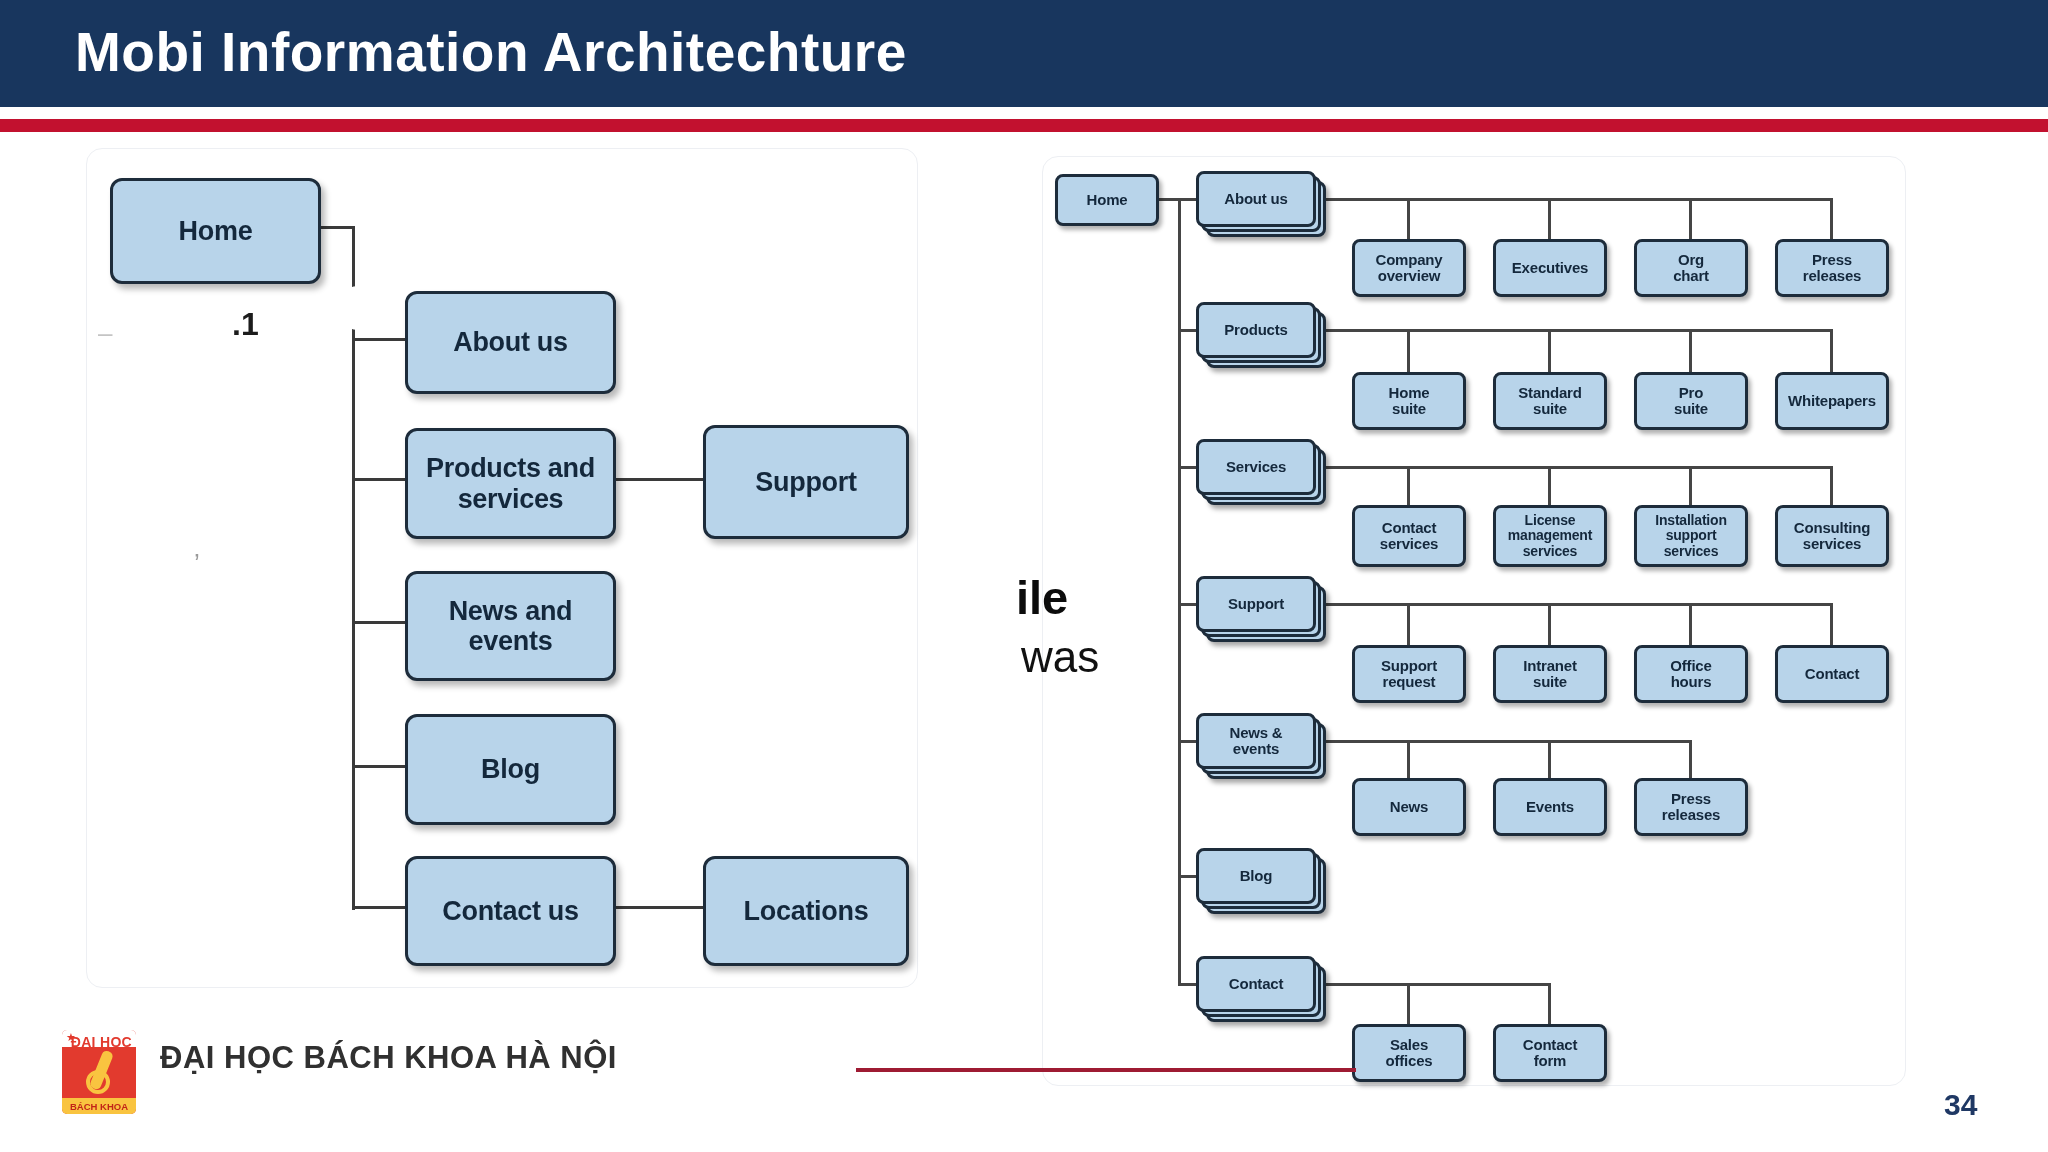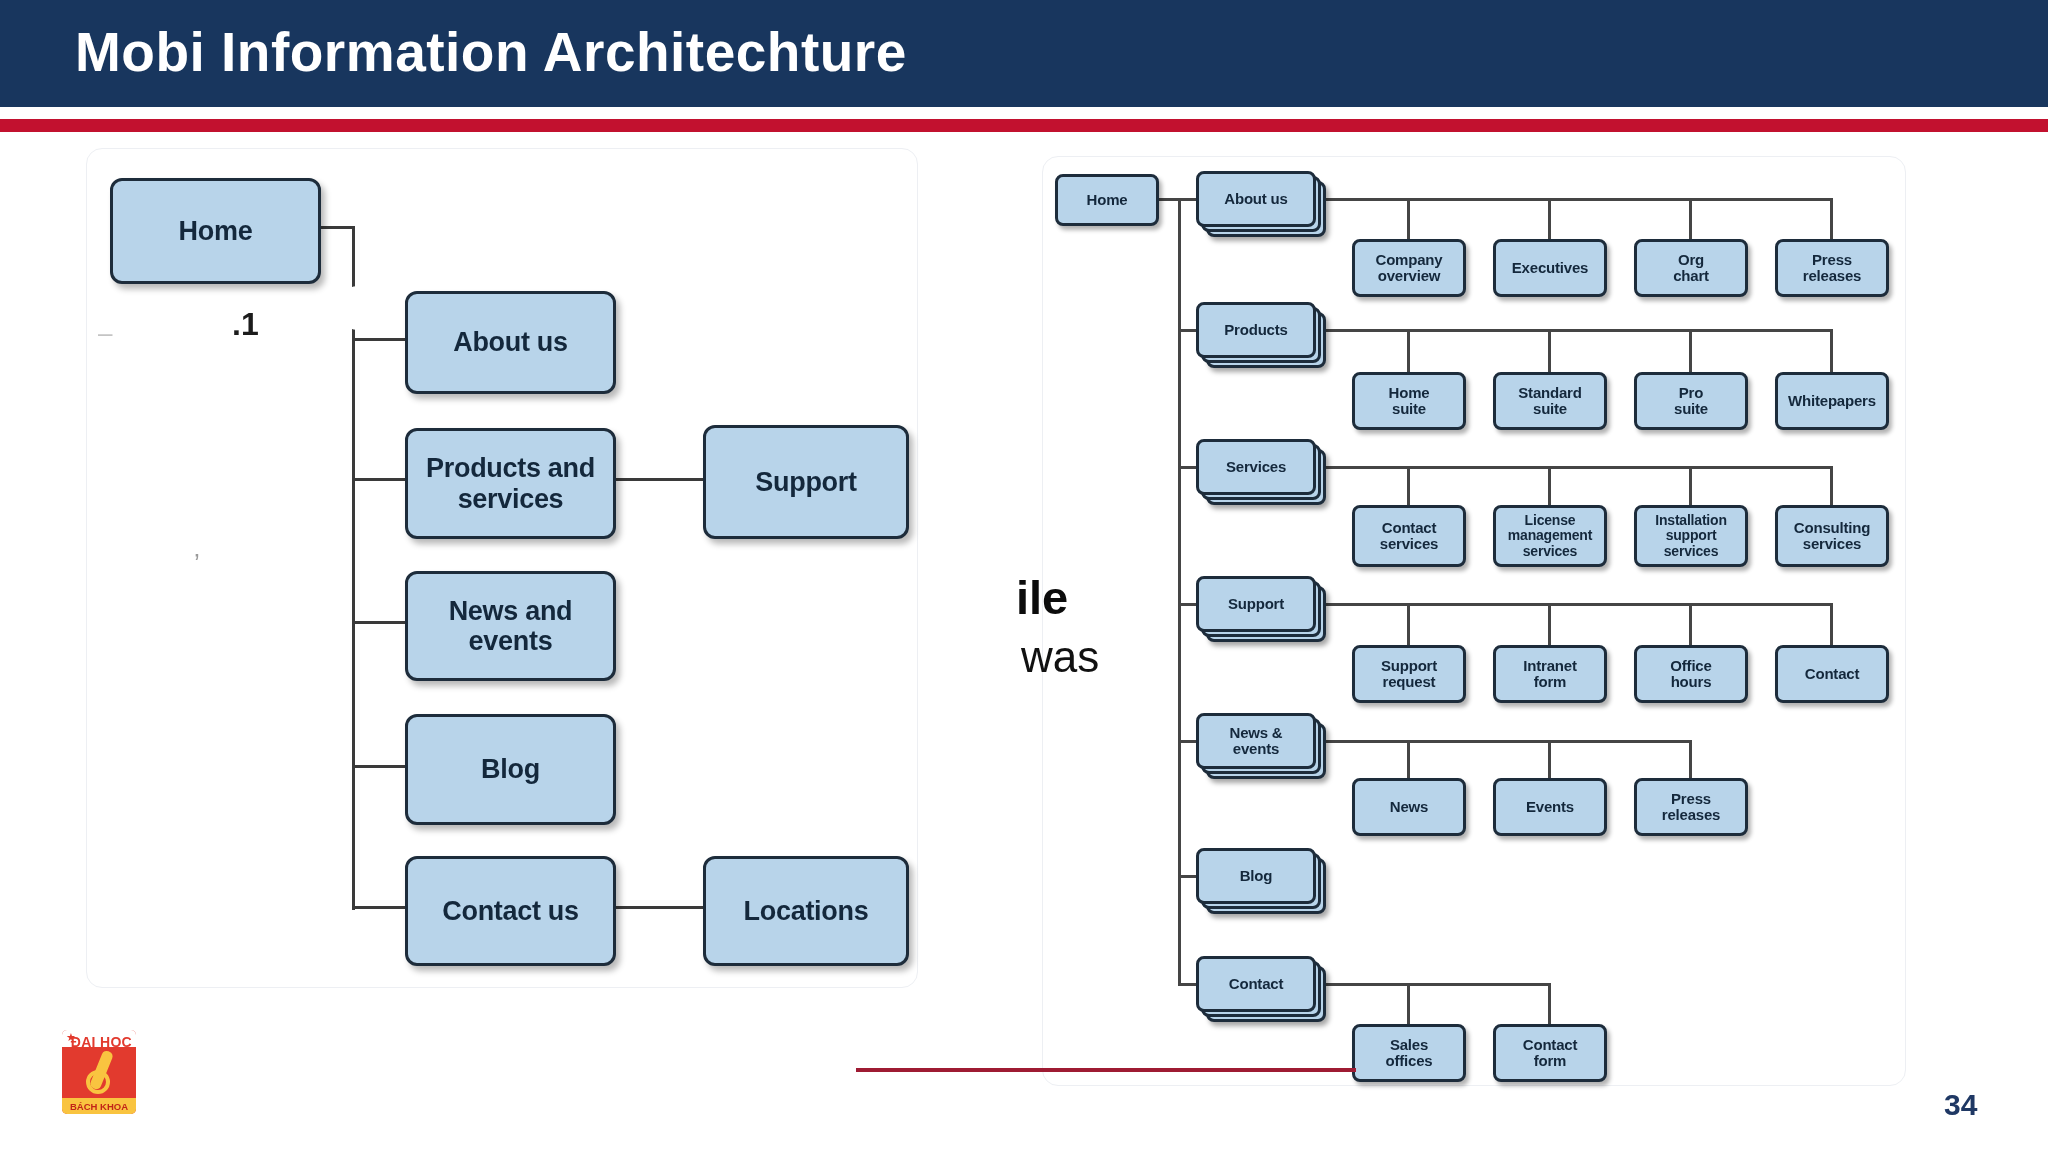--- a/index.html
+++ b/index.html
@@ -193,21 +193,21 @@
 services</div>
   <div class="rbox" style="left:1634px;top:505px;height:62px;font-size:14px">Installation
 support
 services</div>
   <div class="rbox" style="left:1775px;top:505px;height:62px">Consulting
 services</div>
 
   <div class="rbox" style="left:1352px;top:645px">Support
 request</div>
   <div class="rbox" style="left:1493px;top:645px">Intranet
-form</div>
+suite</div>
   <div class="rbox" style="left:1634px;top:645px">Office
 hours</div>
   <div class="rbox" style="left:1775px;top:645px">Contact</div>
 
   <div class="rbox" style="left:1352px;top:778px">News</div>
   <div class="rbox" style="left:1493px;top:778px">Events</div>
   <div class="rbox" style="left:1634px;top:778px">Press
 releases</div>
 
   <div class="rbox" style="left:1352px;top:1024px">Sales
@@ -219,16 +219,17 @@
   <div class="frag" style="left:1021px;top:632px;font-size:44px;color:#111111">was</div>
 
   <div class="logo">
     <div class="logo-top"></div>
     <div class="logo-star">★</div>
     <div class="logo-top-label">ĐẠI HỌC</div>
     <div class="logo-flame"></div>
     <div class="logo-ring"></div>
     <div class="logo-bottom">BÁCH KHOA</div>
   </div>
+  <div class="uni-vi">ĐẠI HỌC BÁCH KHOA HÀ NỘI</div>
   <div class="footer-rule"></div>
   <div class="page-num">34</div>
 
 </div>
 
 </body></html>

